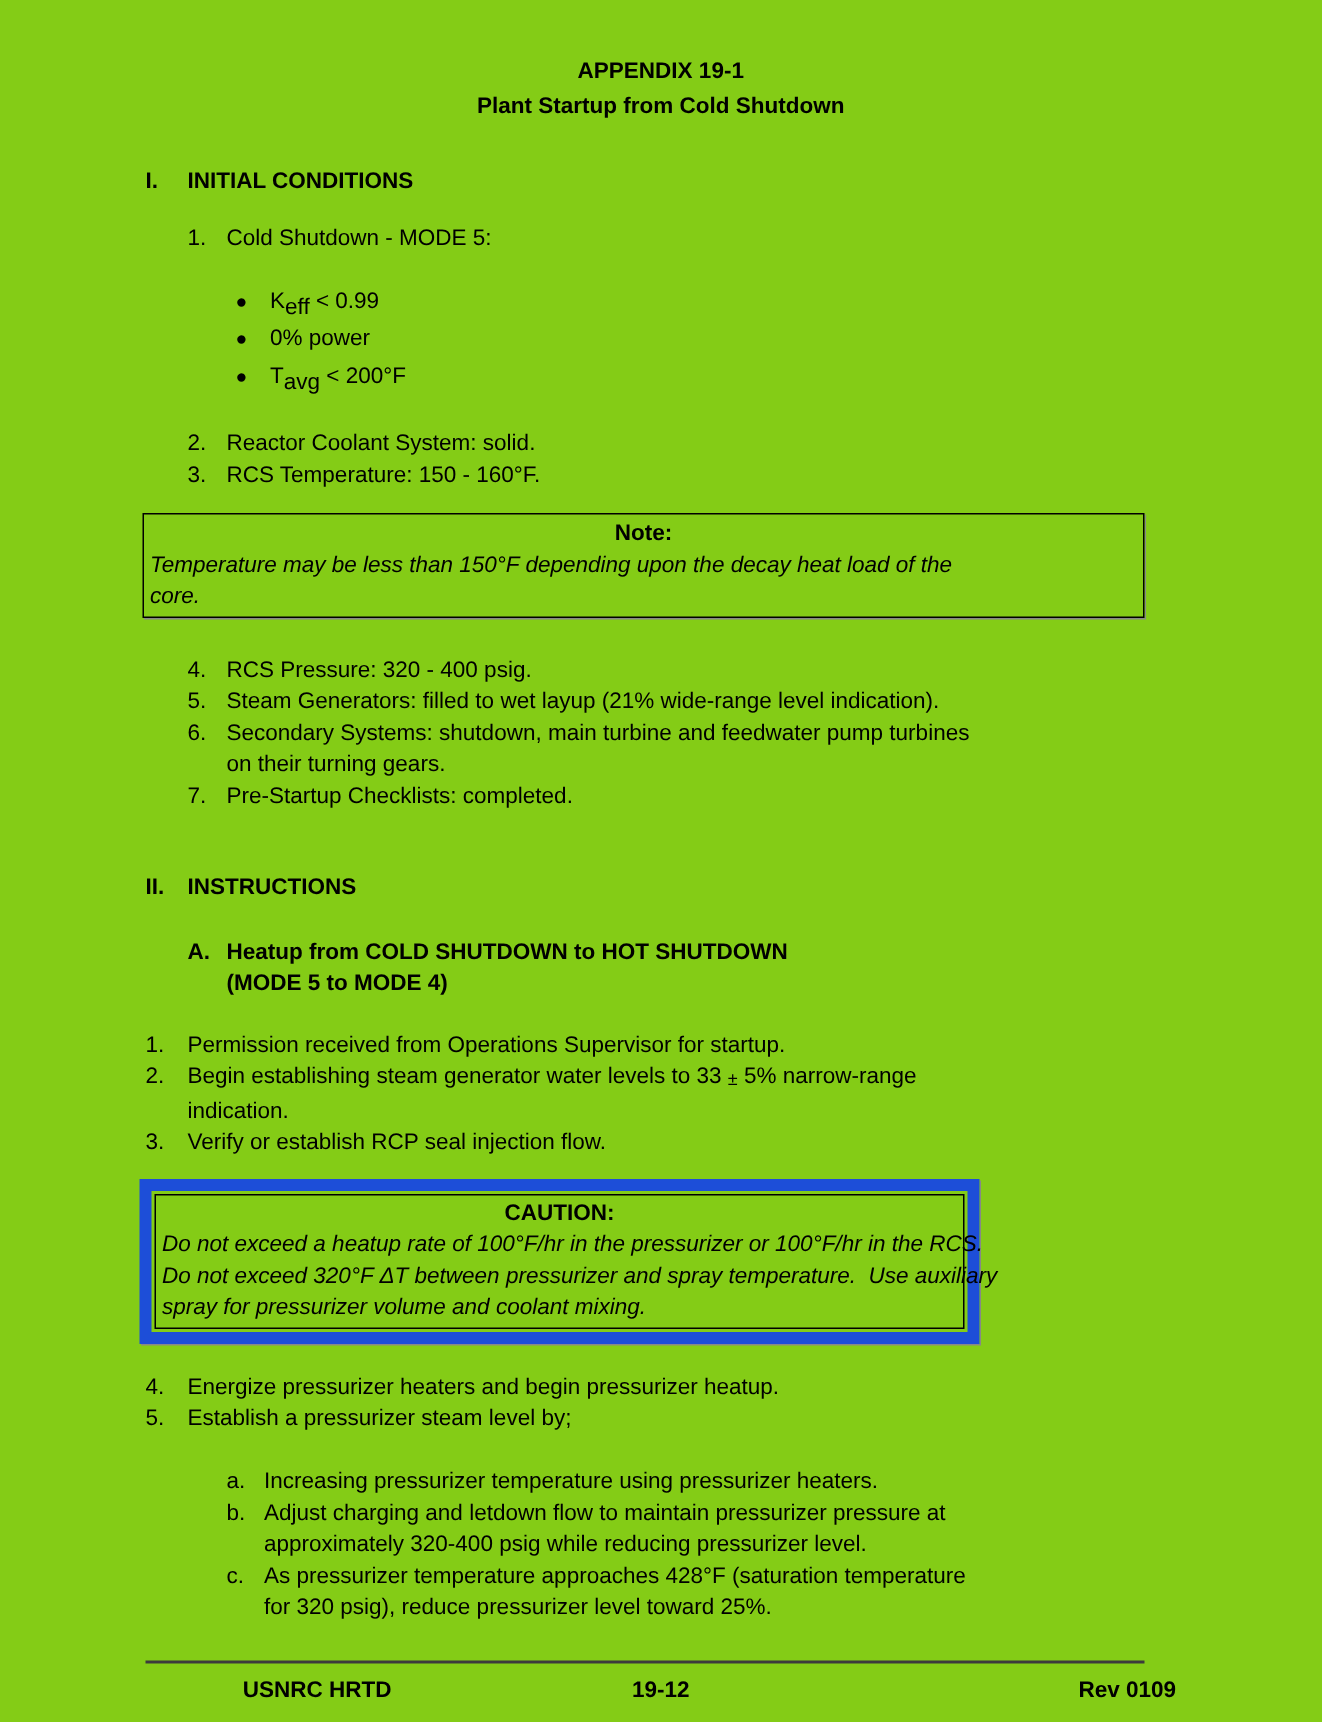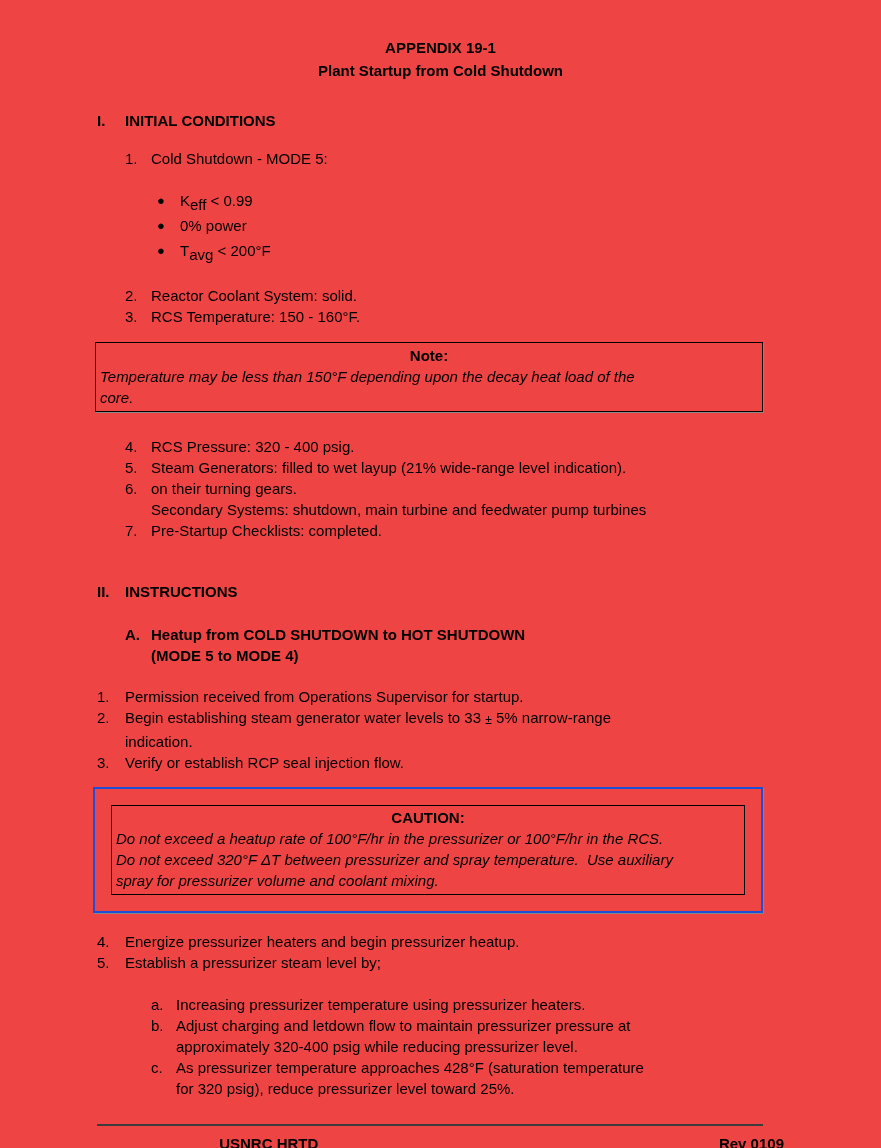--- a/index.html
+++ b/index.html
@@ -1,18 +1,18 @@
 <!DOCTYPE html>
 <html><head>
 <meta charset="utf-8">
 <style>
   html,body { margin:0; padding:0; background:#ffffff; }
   .page {
     position:relative; width:881px; height:1148px; overflow:hidden;
-    background:#ef4444; color:#000;
+    background:#84cc16; color:#000;
     font-family:"Liberation Sans", sans-serif;
     font-size:15px; line-height:21px;
   }
   .title-block { padding-top:36px; text-align:center; font-weight:bold; line-height:23px; }
   .row { display:flex; align-items:flex-start; }
   .lvl1 { margin-left:97px; }
   .lvl1 > .num { flex:0 0 28px; }
   .lvl2 { margin-left:125px; }
   .lvl2 > .num { flex:0 0 26px; }
   .lvl3 { margin-left:151px; }
@@ -37,22 +37,22 @@
 
   .note-box {
     margin:15px 0 0 95px; width:668px; box-sizing:border-box;
     border:1px solid #000; box-shadow:1px 1px 0 #888;
     padding:2px 4px 3px 4px;
   }
   .box-heading { text-align:center; font-weight:bold; }
   .box-line { font-style:italic; white-space:pre; }
 
   .caution-outer {
-    margin:14px 0 0 93px; width:670px; box-sizing:border-box;
-    border:2px solid #1d4ed8; padding:16px; box-shadow:1px 1px 0 #888;
+    margin:14px 0 0 93px; width:560px; box-sizing:border-box;
+    border:8px solid #1d4ed8; padding:2px; box-shadow:1px 1px 0 #888;
   }
   .caution-inner { border:1px solid #000; padding:1px 4px 3px 4px; }
 
   .footer-rule { margin:25px 0 0 97px; width:666px; height:0; border-top:2px solid #3c3c3c; }
   .footer-row { display:flex; margin:7px 97px 0 97px; font-weight:bold; }
   .footer-row .fl { flex:1; text-align:center; }
   .footer-row .fc { flex:1; text-align:center; }
   .footer-row .fr { flex:1; text-align:right; }
 </style>
 </head>
@@ -112,22 +112,22 @@
       <span class="num">4.</span>
       <span class="line">RCS Pressure: 320 - 400 psig.</span>
     </div>
     <div class="row lvl2">
       <span class="num">5.</span>
       <span class="line">Steam Generators: filled to wet layup (21% wide-range level indication).</span>
     </div>
     <div class="row lvl2">
       <span class="num">6.</span>
       <span>
+        <div class="line">Secondary Systems: shutdown, main turbine and feedwater pump turbines</div>
         <div class="line">on their turning gears.</div>
-        <div class="line">Secondary Systems: shutdown, main turbine and feedwater pump turbines</div>
       </span>
     </div>
     <div class="row lvl2">
       <span class="num">7.</span>
       <span class="line">Pre-Startup Checklists: completed.</span>
     </div>
   </div>
 
   <div class="row lvl1 heading1 mt-sec2">
     <span class="num">II.</span>
@@ -197,16 +197,17 @@
       <span>
         <div class="line">As pressurizer temperature approaches 428°F (saturation temperature</div>
         <div class="line">for 320 psig), reduce pressurizer level toward 25%.</div>
       </span>
     </div>
   </div>
 
   <div class="footer-rule"></div>
   <div class="footer-row">
     <span class="fl">USNRC HRTD</span>
+    <span class="fc">19-12</span>
     <span class="fr">Rev 0109</span>
   </div>
 
 </div>
 
 </body></html>

